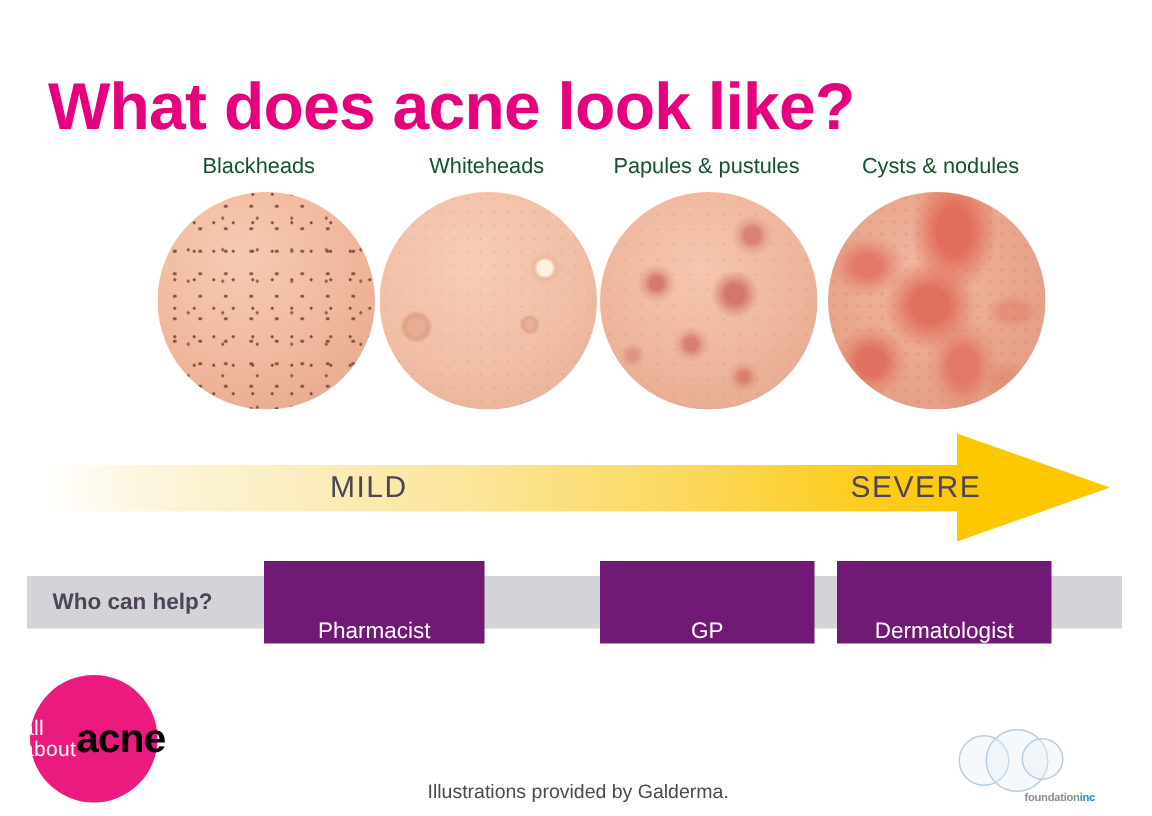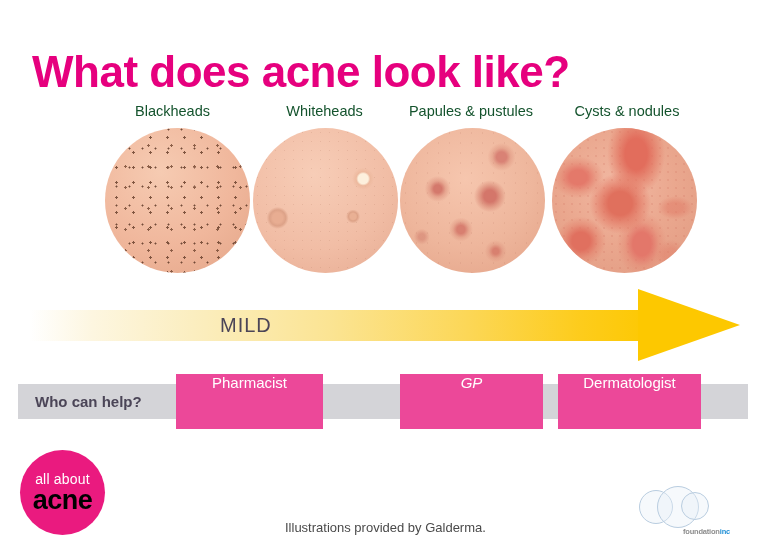--- a/index.html
+++ b/index.html
@@ -212,45 +212,45 @@
     top: 19px;
     font-size: 15px;
     font-weight: bold;
     color: #4b4557;
     white-space: nowrap;
   }
   .help-box {
     position: absolute;
     top: 0;
     height: 55px;
-    background: #ec4899;
+    background: #701a75;
     display: flex;
-    align-items: flex-start;
+    align-items: flex-end;
     justify-content: center;
   }
   .help-box span {
     color: #ffffff;
     font-size: 15px;
     white-space: nowrap;
   }
   .help-box.b0 { left: 176px; width: 147px; }
-  .help-box.b1 { left: 400px; width: 143px; font-style: italic; }
+  .help-box.b1 { left: 400px; width: 143px; }
   .help-box.b2 { left: 558px; width: 143px; }
 
   
   .aaa-logo {
     position: absolute;
     left: 20px;
     top: 450px;
     width: 85px;
     height: 85px;
     border-radius: 50%;
     background: #ea1a7f;
     display: flex;
-    flex-direction: column;
+    flex-direction: row;
     align-items: center;
     justify-content: center;
     line-height: 1;
   }
   .aaa-top {
     color: #ffffff;
     font-size: 14px;
     letter-spacing: 0.2px;
     margin-bottom: 1px;
   }
@@ -336,20 +336,21 @@
   </div>
   <div class="skin-circle c3">
     <div class="skin-inner skin-cysts"></div>
   </div>
 </div>
 
 <div class="arrow-wrap">
   <div class="arrow-shaft"></div>
   <div class="arrow-head"></div>
   <div class="arrow-text mild">MILD</div>
+  <div class="arrow-text severe">SEVERE</div>
 </div>
 
 <div class="help-wrap">
   <div class="help-bar"></div>
   <div class="help-label">Who can help?</div>
   <div class="help-box b0">
     <span>Pharmacist</span>
   </div>
   <div class="help-box b1">
     <span>GP</span>

